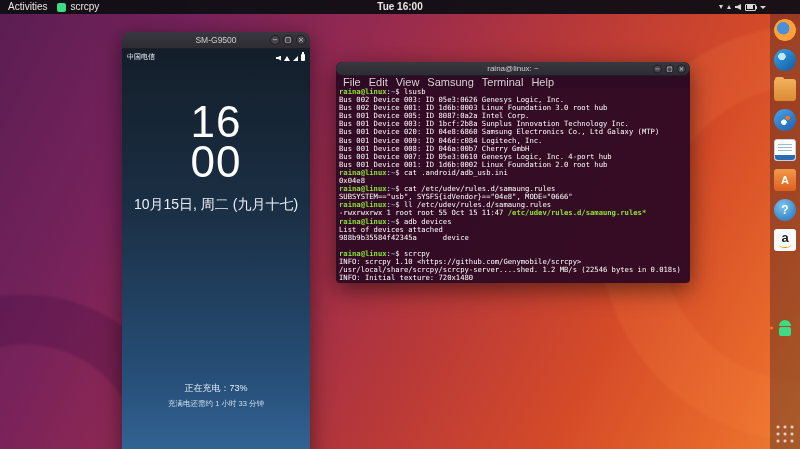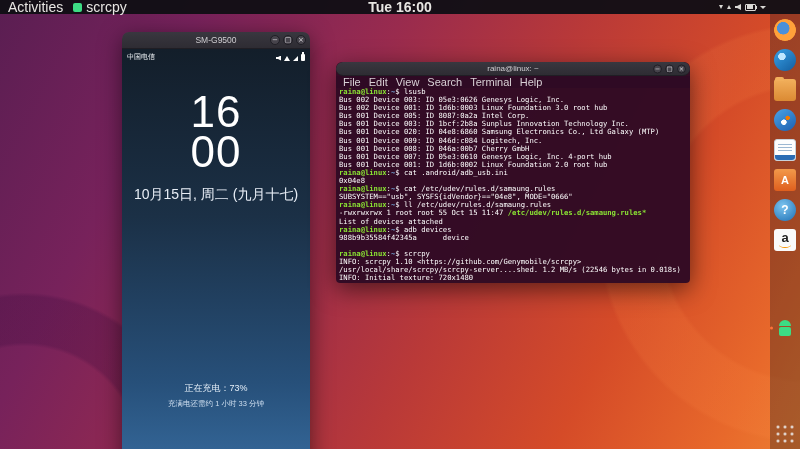--- a/index.html
+++ b/index.html
@@ -9,21 +9,21 @@
 
   
   .wallpaper{position:absolute;inset:0;
     background:
       radial-gradient(circle 170px at 3% 103%, rgba(45,5,55,0) 116px, rgba(45,5,55,0.22) 120px, rgba(45,5,55,0.22) 166px, rgba(45,5,55,0) 170px),
       radial-gradient(circle 210px at 101% 52%, rgba(255,140,70,0) 146px, rgba(255,140,70,0.14) 150px, rgba(255,140,70,0.14) 206px, rgba(255,140,70,0) 210px),
       linear-gradient(117deg,#5a1e52 0%,#77225b 20%,#992b4e 40%,#b93938 58%,#d54b28 76%,#e8692b 92%,#ec7d31 100%);}
 
   
   .topbar{position:absolute;top:0;left:0;right:0;height:14px;background:rgba(17,15,21,0.96);
-    color:#e8e6e3;font-size:14px;display:flex;align-items:center;z-index:50;}
+    color:#e8e6e3;font-size:10px;display:flex;align-items:center;z-index:50;}
   .tb-left{display:flex;align-items:center;gap:10px;padding-left:8px;}
   .tb-item{line-height:14px;}
   .app-menu{display:flex;align-items:center;}
   .app-ico{width:9px;height:9px;border-radius:2px;background:#3ddc84;display:inline-block;margin-right:4px;}
   .tb-clock{position:absolute;left:50%;transform:translateX(-50%);top:0;line-height:14px;font-weight:bold;}
   .tb-right{margin-left:auto;display:flex;align-items:center;gap:4px;padding-right:34px;}
   .tr-up{width:0;height:0;border-left:2.5px solid transparent;border-right:2.5px solid transparent;border-bottom:4px solid #d9d7d4;display:inline-block;}
   .tr-down{width:0;height:0;border-left:2.5px solid transparent;border-right:2.5px solid transparent;border-top:4px solid #d9d7d4;display:inline-block;}
   .spk{width:6px;height:6px;background:#d9d7d4;clip-path:polygon(0 33%,35% 33%,100% 0,100% 100%,35% 67%,0 67%);display:inline-block;}
   .batt{width:9px;height:5px;border:1px solid #d9d7d4;border-radius:1px;position:relative;display:inline-block;}
@@ -48,21 +48,21 @@
     background:linear-gradient(180deg,#131e2a 0%,#1b3046 40%,#27507a 80%,#35689a 100%);}
   .p-status{display:flex;justify-content:space-between;align-items:center;padding:3px 5px 0;height:10px;}
   .carrier{font-size:7px;color:#f0f4f8;}
   .p-status-icons{display:flex;align-items:flex-end;}
   .sic{display:inline-block;margin-left:3px;}
   .sic-mute{width:5px;height:5px;background:#fff;clip-path:polygon(0 30%,40% 30%,100% 0,100% 100%,40% 70%,0 70%);}
   .sic-wifi{width:0;height:0;border-left:3px solid transparent;border-right:3px solid transparent;border-bottom:5px solid #fff;}
   .sic-signal{width:0;height:0;border-left:5px solid transparent;border-bottom:5px solid #fff;}
   .sic-batt{width:4px;height:7px;background:#fff;border-radius:1px;position:relative;}
   .sic-batt::before{content:"";position:absolute;top:-2px;left:1px;width:2px;height:2px;background:#fff;}
-  .p-clock{margin-top:30px;text-align:center;color:#fff;font-weight:200;font-size:44px;line-height:40px;letter-spacing:1px;}
+  .p-clock{margin-top:40px;text-align:center;color:#fff;font-weight:200;font-size:44px;line-height:40px;letter-spacing:1px;}
   .p-date{text-align:center;color:#e8eef6;font-size:14px;margin-top:14px;}
   .p-charge{position:absolute;top:333px;left:0;right:0;text-align:center;}
   .charge1{font-size:9px;color:#e3edf7;}
   .charge2{font-size:7.5px;margin-top:4px;color:#cfdff0;}
 
   
   .terminal-window{position:absolute;left:336px;top:62px;width:354px;height:221px;border-radius:6px 6px 4px 4px;
     box-shadow:0 6px 24px rgba(0,0,0,0.55);overflow:hidden;z-index:20;background:rgba(48,10,36,0.97);}
   .t-titlebar{height:13px;border-radius:7px;}
   .t-title{font-size:8px;}
@@ -157,43 +157,43 @@
       <span class="win-controls t-controls">
         <span class="wbtn">−</span>
         <span class="wbtn">□</span>
         <span class="wbtn">×</span>
       </span>
     </div>
     <div class="t-menubar">
         <span class="menu-item">File</span>
         <span class="menu-item">Edit</span>
         <span class="menu-item">View</span>
-        <span class="menu-item">Search</span>
+        <span class="menu-item">Samsung</span>
         <span class="menu-item">Terminal</span>
         <span class="menu-item">Help</span>
       </div>
     <div class="term-body">
         <div class="term-line"><span class="seg-u">raina@linux</span><span class="seg-w">:</span><span class="seg-p">~</span><span class="seg-w">$ lsusb</span></div>
         <div class="term-line"><span class="seg-w">Bus 002 Device 003: ID 05e3:0626 Genesys Logic, Inc.</span></div>
         <div class="term-line"><span class="seg-w">Bus 002 Device 001: ID 1d6b:0003 Linux Foundation 3.0 root hub</span></div>
         <div class="term-line"><span class="seg-w">Bus 001 Device 005: ID 8087:0a2a Intel Corp.</span></div>
         <div class="term-line"><span class="seg-w">Bus 001 Device 003: ID 1bcf:2b8a Sunplus Innovation Technology Inc.</span></div>
         <div class="term-line"><span class="seg-w">Bus 001 Device 020: ID 04e8:6860 Samsung Electronics Co., Ltd Galaxy (MTP)</span></div>
         <div class="term-line"><span class="seg-w">Bus 001 Device 009: ID 046d:c084 Logitech, Inc.</span></div>
         <div class="term-line"><span class="seg-w">Bus 001 Device 008: ID 046a:00b7 Cherry GmbH</span></div>
         <div class="term-line"><span class="seg-w">Bus 001 Device 007: ID 05e3:0610 Genesys Logic, Inc. 4-port hub</span></div>
         <div class="term-line"><span class="seg-w">Bus 001 Device 001: ID 1d6b:0002 Linux Foundation 2.0 root hub</span></div>
         <div class="term-line"><span class="seg-u">raina@linux</span><span class="seg-w">:</span><span class="seg-p">~</span><span class="seg-w">$ cat .android/adb_usb.ini</span></div>
         <div class="term-line"><span class="seg-w">0x04e8</span></div>
         <div class="term-line"><span class="seg-u">raina@linux</span><span class="seg-w">:</span><span class="seg-p">~</span><span class="seg-w">$ cat /etc/udev/rules.d/samaung.rules</span></div>
         <div class="term-line"><span class="seg-w">SUBSYSTEM=="usb", SYSFS{idVendor}=="04e8", MODE="0666"</span></div>
         <div class="term-line"><span class="seg-u">raina@linux</span><span class="seg-w">:</span><span class="seg-p">~</span><span class="seg-w">$ ll /etc/udev/rules.d/samaung.rules</span></div>
         <div class="term-line"><span class="seg-w">-rwxrwxrwx 1 root root 55 Oct 15 11:47 </span><span class="seg-x">/etc/udev/rules.d/samaung.rules*</span></div>
+        <div class="term-line"><span class="seg-u">raina@linux</span><span class="seg-w">:</span><span class="seg-p">~</span><span class="seg-w">$ adb devices</span></div>
         <div class="term-line"><span class="seg-w">List of devices attached</span></div>
-        <div class="term-line"><span class="seg-u">raina@linux</span><span class="seg-w">:</span><span class="seg-p">~</span><span class="seg-w">$ adb devices</span></div>
         <div class="term-line"><span class="seg-w">988b9b35584f42345a      device</span></div>
         <div class="term-line"></div>
         <div class="term-line"><span class="seg-u">raina@linux</span><span class="seg-w">:</span><span class="seg-p">~</span><span class="seg-w">$ scrcpy</span></div>
         <div class="term-line"><span class="seg-w">INFO: scrcpy 1.10 &lt;https://github.com/Genymobile/scrcpy&gt;</span></div>
         <div class="term-line"><span class="seg-w">/usr/local/share/scrcpy/scrcpy-server....shed. 1.2 MB/s (22546 bytes in 0.018s)</span></div>
         <div class="term-line"><span class="seg-w">INFO: Initial texture: 720x1480</span></div>
       </div>
   </div>
 
   <div class="dock">

